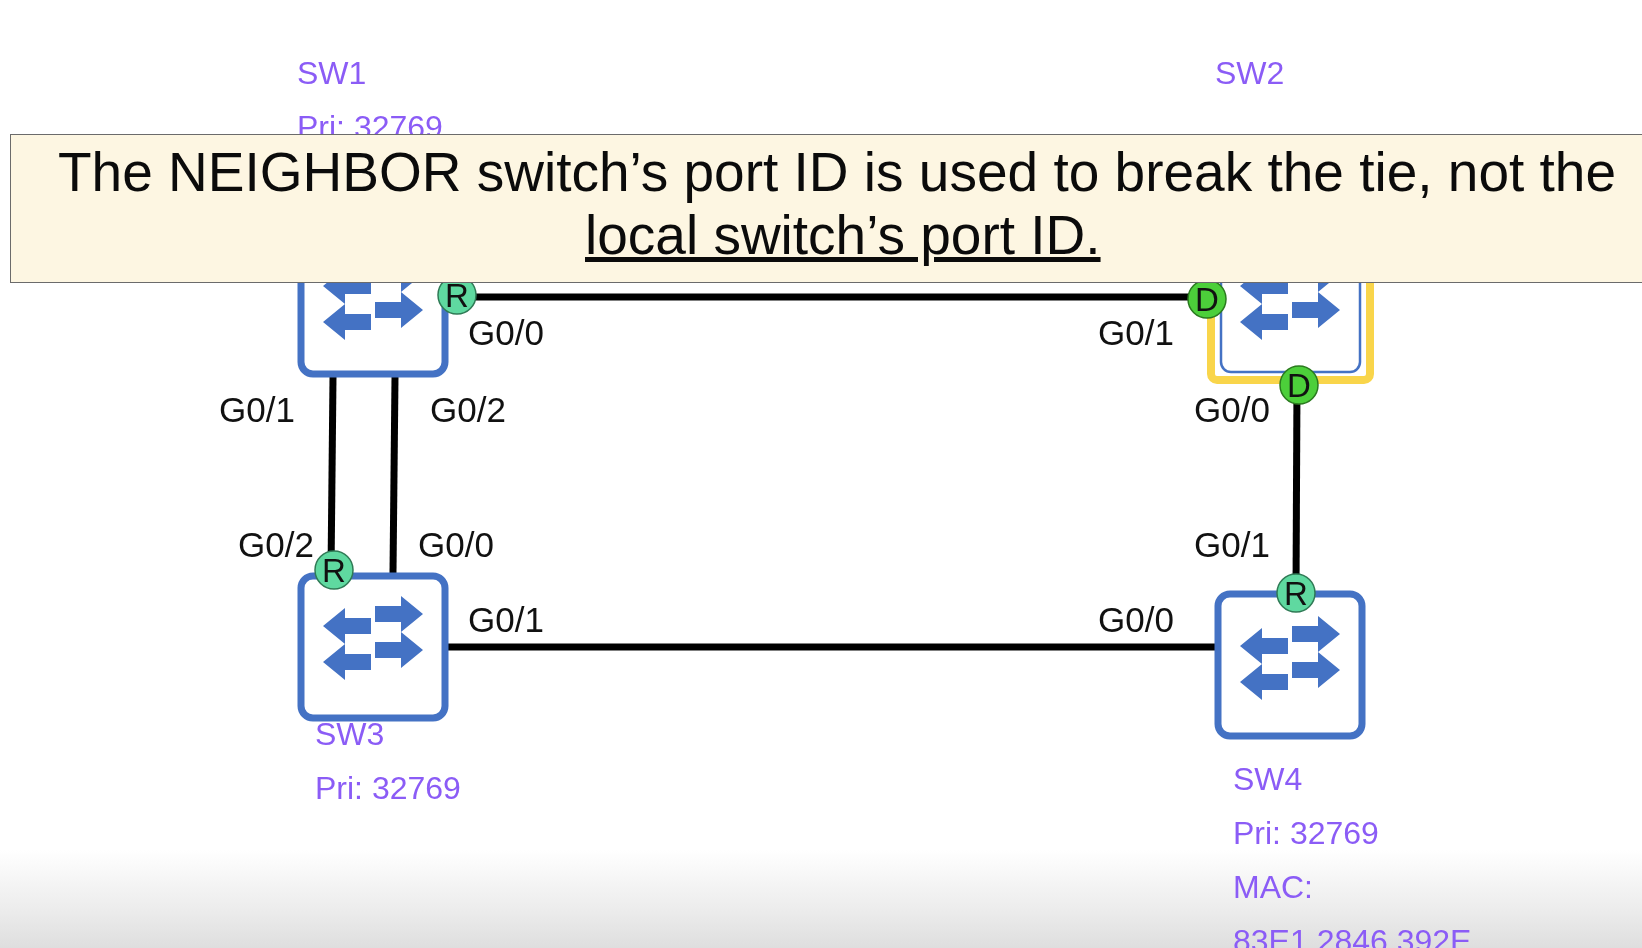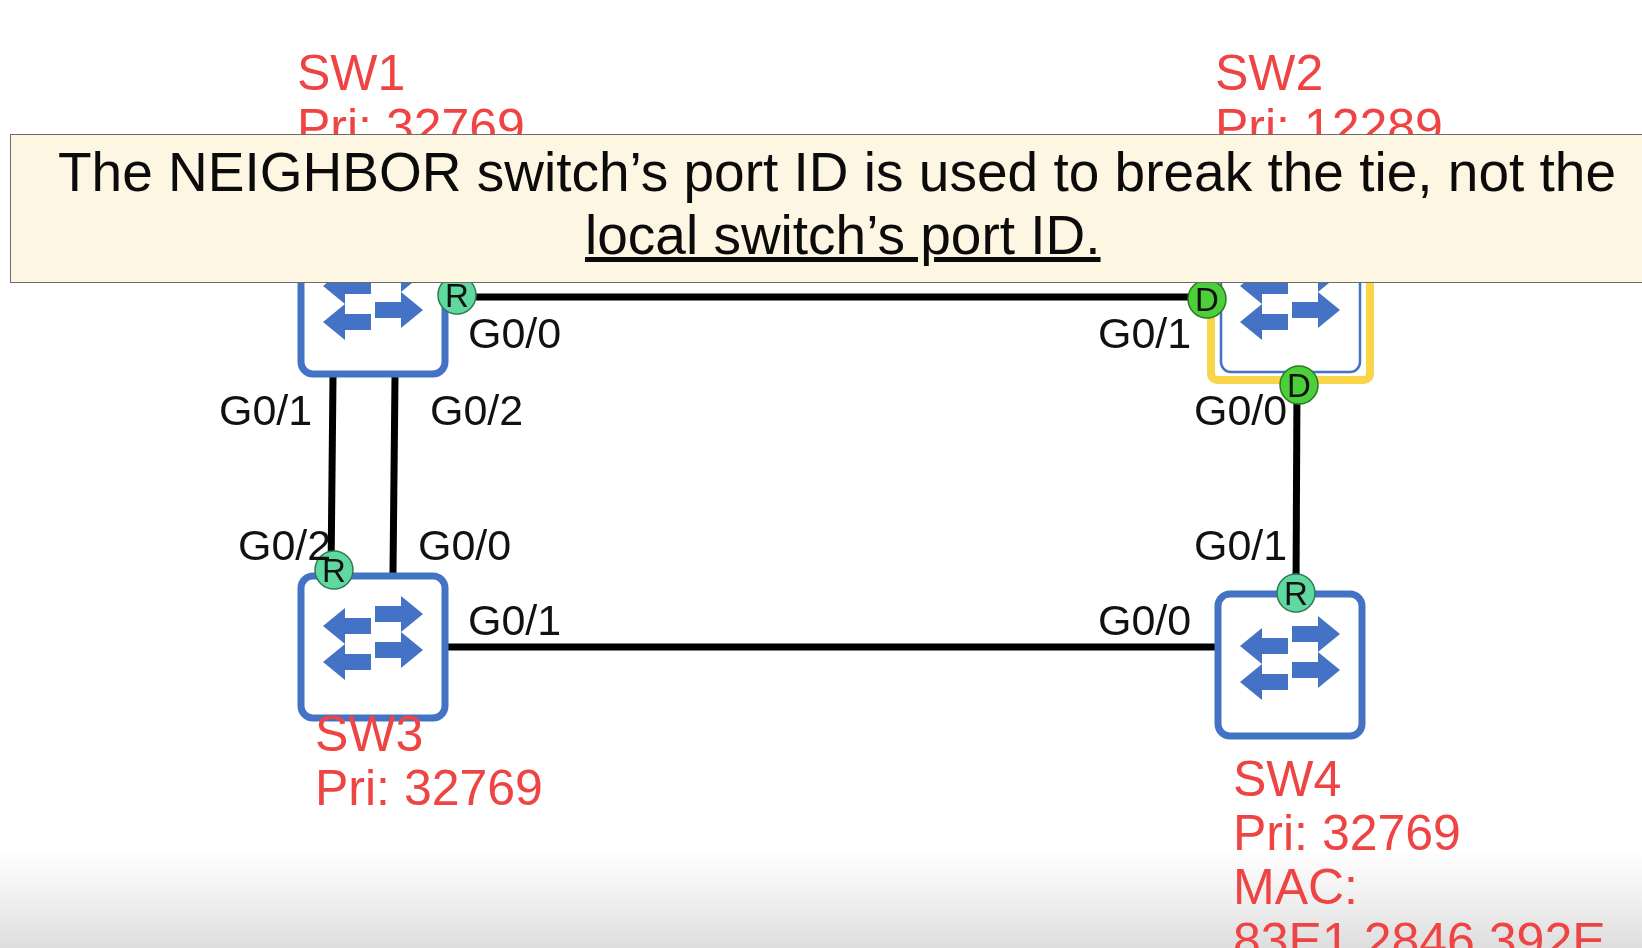--- a/index.html
+++ b/index.html
@@ -3,26 +3,26 @@
 <meta charset="utf-8">
 <style>
   html, body { margin:0; padding:0; }
   body {
     width:1642px; height:948px; overflow:hidden; position:relative;
     background: linear-gradient(to bottom, #ffffff 0px, #ffffff 850px, #ececec 910px, #dedede 948px);
     font-family: "Liberation Sans", sans-serif; color:#111;
   }
   #stage { position:absolute; left:0; top:0; width:1642px; height:948px; }
   .sw-label {
-    position:absolute; font-size:50px; line-height:54px; color:#ef4444;
+    position:absolute; font-size:32px; line-height:54px; color:#8b5cf6;
     white-space:nowrap;
   }
   .sw-label div { height:54px; }
   .port-label {
-    position:absolute; font-size:43px; color:#111; white-space:nowrap; line-height:40px;
+    position:absolute; font-size:35px; color:#111; white-space:nowrap; line-height:40px;
   }
   .callout {
     position:absolute; left:10px; top:134px; width:1700px; height:149px;
     background:#fdf6e2; border:1.5px solid #6b6b6b; box-sizing:border-box;
   }
   .callout-line {
     position:absolute; white-space:nowrap; font-size:55px; line-height:64px; color:#0b0b0b;
   }
   svg text { font-family: "Liberation Sans", sans-serif; }
 </style>
@@ -90,21 +90,20 @@
       <text x="1296" y="605" text-anchor="middle" font-size="33" fill="#111">R</text>
     </g>
   </svg>
 
   <div class="sw-label" style="left:297px; top:46px;">
     <div>SW1</div>
     <div>Pri: 32769</div>
   </div>
   <div class="sw-label" style="left:1215px; top:46px;">
     <div>SW2</div>
-    <div>Pri: 12289</div>
   </div>
 
   <div class="sw-label" style="left:315px; top:707px;">
     <div>SW3</div>
     <div>Pri: 32769</div>
   </div>
   <div class="sw-label" style="left:1233px; top:752px;">
     <div>SW4</div>
     <div>Pri: 32769</div>
     <div>MAC:</div>

